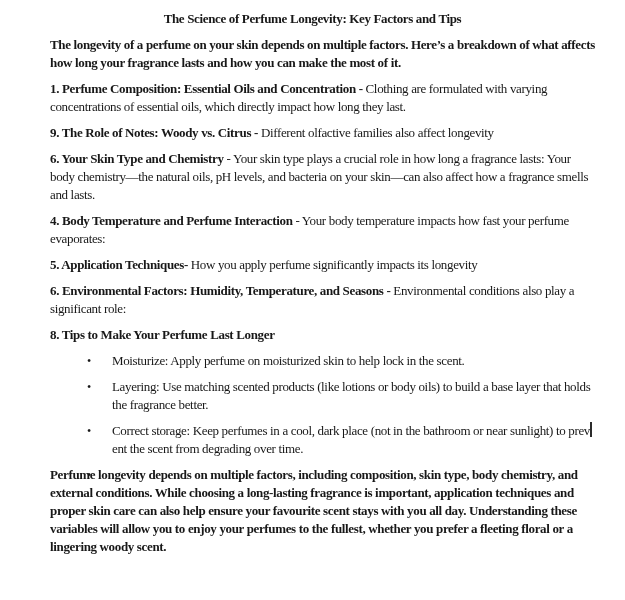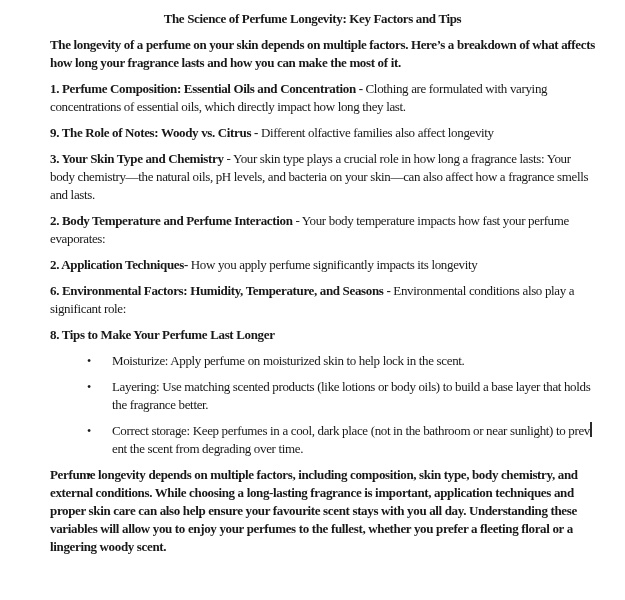--- a/index.html
+++ b/index.html
@@ -56,29 +56,29 @@
 
   <p class="block">
     <span class="lead">1. Perfume Composition: Essential Oils and Concentration - </span><span>Clothing are formulated with varying concentrations of essential oils, which directly impact how long they last.</span>
   </p>
 
   <p class="block">
     <span class="lead">9. The Role of Notes: Woody vs. Citrus - </span><span>Different olfactive families also affect longevity</span>
   </p>
 
   <p class="block">
-    <span class="lead">3. Your Skin Type and Chemistry</span><span> - Your skin type plays a crucial role in how long a fragrance lasts: Your body chemistry—the natural oils, pH levels, and bacteria on your skin—can also affect how a fragrance smells and lasts.</span>
+    <span class="lead">6. Your Skin Type and Chemistry</span><span> - Your skin type plays a crucial role in how long a fragrance lasts: Your body chemistry—the natural oils, pH levels, and bacteria on your skin—can also affect how a fragrance smells and lasts.</span>
   </p>
 
   <p class="block">
-    <span class="lead">2. Body Temperature and Perfume Interaction</span><span> - Your body temperature impacts how fast your perfume evaporates:</span>
+    <span class="lead">4. Body Temperature and Perfume Interaction</span><span> - Your body temperature impacts how fast your perfume evaporates:</span>
   </p>
 
   <p class="block">
-    <span class="lead">2. Application Techniques-</span><span> How you apply perfume significantly impacts its longevity</span>
+    <span class="lead">5. Application Techniques-</span><span> How you apply perfume significantly impacts its longevity</span>
   </p>
 
   <p class="block">
     <span class="lead">6. Environmental Factors: Humidity, Temperature, and Seasons - </span><span>Environmental conditions also play a significant role:</span>
   </p>
 
   <p class="block bold">8. Tips to Make Your Perfume Last Longer</p>
 
   <ul class="tips">
     <li>

